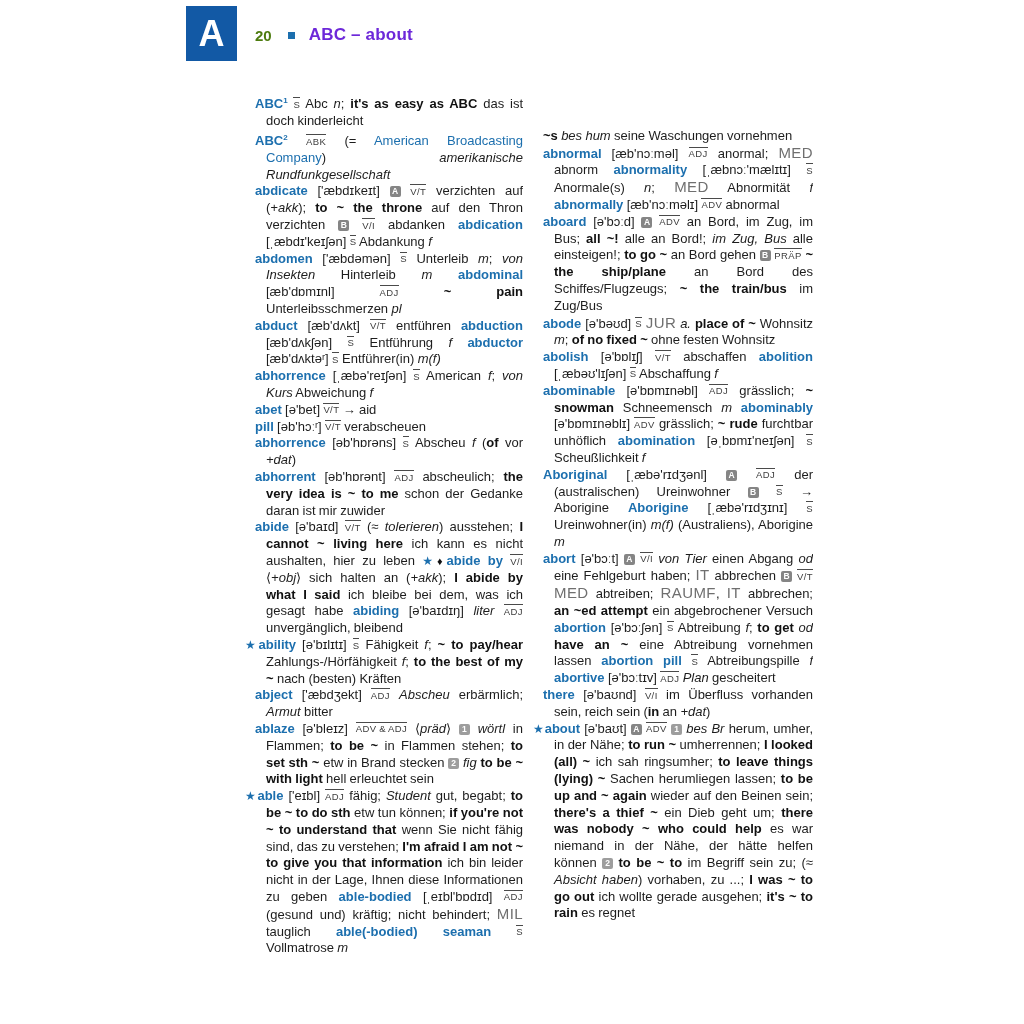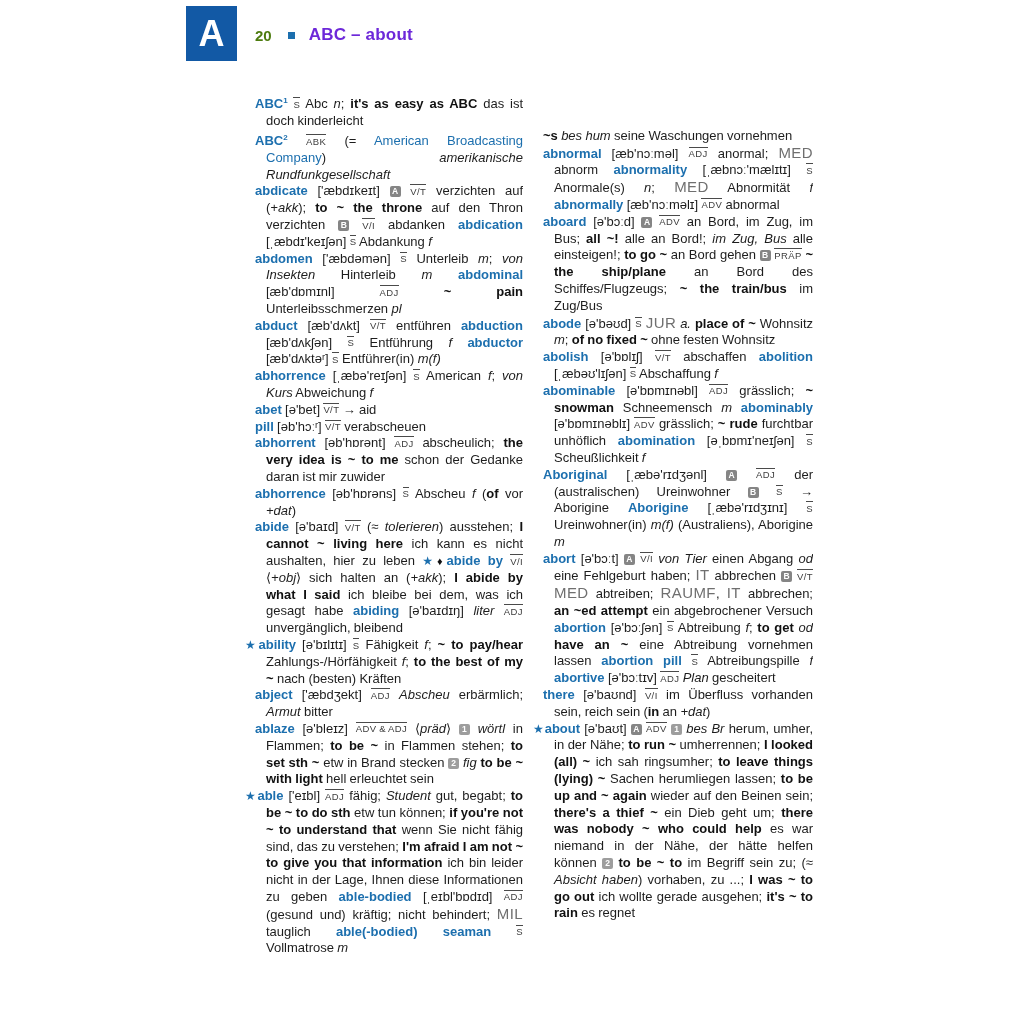--- a/index.html
+++ b/index.html
@@ -70,22 +70,22 @@
   <div class="columns">
     <div class="col col-left" id="col-left">
         <p class="entry"><span class="r-hw">ABC</span><span class="r-sup">1</span><span class="r-p"> </span><span class="r-lbl">S</span><span class="r-p"> Abc </span><span class="r-i">n</span><span class="r-p">; </span><span class="r-b">it's as easy as ABC</span><span class="r-p"> das ist doch kinderleicht</span></p>
         <p class="entry"><span class="r-hw">ABC</span><span class="r-sup">2</span><span class="r-p"> </span><span class="r-lbl">ABK</span><span class="r-p"> (= </span><span class="r-blue">American Broadcasting Company</span><span class="r-p">) </span><span class="r-i">amerikanische Rundfunkgesellschaft</span></p>
         <p class="entry"><span class="r-hw">abdicate</span><span class="r-p"> ['æbdɪkeɪt] </span><span class="r-mk">A</span><span class="r-p"> </span><span class="r-lbl">V/T</span><span class="r-p"> verzichten auf (</span><span class="r-i">+akk</span><span class="r-p">); </span><span class="r-b">to ~ the throne</span><span class="r-p"> auf den Thron verzichten </span><span class="r-mk">B</span><span class="r-p"> </span><span class="r-lbl">V/I</span><span class="r-p"> abdanken </span><span class="r-hw">abdication</span><span class="r-p"> [ˌæbdɪ'keɪʃən] </span><span class="r-lbl">S</span><span class="r-p"> Abdankung </span><span class="r-i">f</span></p>
         <p class="entry"><span class="r-hw">abdomen</span><span class="r-p"> ['æbdəmən] </span><span class="r-lbl">S</span><span class="r-p"> Unterleib </span><span class="r-i">m</span><span class="r-p">; </span><span class="r-i">von Insekten</span><span class="r-p"> Hinterleib </span><span class="r-i">m</span><span class="r-p"> </span><span class="r-hw">abdominal</span><span class="r-p"> [æb'dɒmɪnl] </span><span class="r-lbl">ADJ</span><span class="r-p"> </span><span class="r-b">~ pain</span><span class="r-p"> Unterleibsschmerzen </span><span class="r-i">pl</span></p>
         <p class="entry"><span class="r-hw">abduct</span><span class="r-p"> [æb'dʌkt] </span><span class="r-lbl">V/T</span><span class="r-p"> entführen </span><span class="r-hw">abduction</span><span class="r-p"> [æb'dʌkʃən] </span><span class="r-lbl">S</span><span class="r-p"> Entführung </span><span class="r-i">f</span><span class="r-p"> </span><span class="r-hw">abductor</span><span class="r-p"> [æb'dʌktəʳ] </span><span class="r-lbl">S</span><span class="r-p"> Entführer(in) </span><span class="r-i">m(f)</span></p>
         <p class="entry"><span class="r-hw">abhorrence</span><span class="r-p"> [ˌæbə'reɪʃən] </span><span class="r-lbl">S</span><span class="r-p"> American </span><span class="r-i">f</span><span class="r-p">; </span><span class="r-i">von Kurs</span><span class="r-p"> Abweichung </span><span class="r-i">f</span></p>
         <p class="entry"><span class="r-hw">abet</span><span class="r-p"> [ə'bet] </span><span class="r-lbl">V/T</span><span class="r-p"> → aid</span></p>
         <p class="entry"><span class="r-hw">pill</span><span class="r-p"> [əb'hɔːʳ] </span><span class="r-lbl">V/T</span><span class="r-p"> verabscheuen</span></p>
+        <p class="entry"><span class="r-hw">abhorrence</span><span class="r-p"> [əb'hɒrəns] </span><span class="r-lbl">S</span><span class="r-p"> Abscheu </span><span class="r-i">f</span><span class="r-p"> (</span><span class="r-b">of</span><span class="r-p"> vor </span><span class="r-i">+dat</span><span class="r-p">)</span></p>
         <p class="entry"><span class="r-hw">abhorrent</span><span class="r-p"> [əb'hɒrənt] </span><span class="r-lbl">ADJ</span><span class="r-p"> abscheulich; </span><span class="r-b">the very idea is ~ to me</span><span class="r-p"> schon der Gedanke daran ist mir zuwider</span></p>
-        <p class="entry"><span class="r-hw">abhorrence</span><span class="r-p"> [əb'hɒrəns] </span><span class="r-lbl">S</span><span class="r-p"> Abscheu </span><span class="r-i">f</span><span class="r-p"> (</span><span class="r-b">of</span><span class="r-p"> vor </span><span class="r-i">+dat</span><span class="r-p">)</span></p>
         <p class="entry"><span class="r-hw">abide</span><span class="r-p"> [ə'baɪd] </span><span class="r-lbl">V/T</span><span class="r-p"> (≈ </span><span class="r-i">tolerieren</span><span class="r-p">) ausstehen; </span><span class="r-b">I cannot ~ living here</span><span class="r-p"> ich kann es nicht aushalten, hier zu leben </span><span class="r-star">★</span><span class="r-dia">♦</span><span class="r-hw">abide by</span><span class="r-p"> </span><span class="r-lbl">V/I</span><span class="r-p"> ⟨</span><span class="r-i">+obj</span><span class="r-p">⟩ sich halten an (</span><span class="r-i">+akk</span><span class="r-p">); </span><span class="r-b">I abide by what I said</span><span class="r-p"> ich bleibe bei dem, was ich gesagt habe </span><span class="r-hw">abiding</span><span class="r-p"> [ə'baɪdɪŋ] </span><span class="r-i">liter</span><span class="r-p"> </span><span class="r-lbl">ADJ</span><span class="r-p"> unvergänglich, bleibend</span></p>
         <p class="entry starred"><span class="r-star">★</span><span class="r-hw">ability</span><span class="r-p"> [ə'bɪlɪtɪ] </span><span class="r-lbl">S</span><span class="r-p"> Fähigkeit </span><span class="r-i">f</span><span class="r-p">; </span><span class="r-b">~ to pay/hear</span><span class="r-p"> Zahlungs-/Hörfähigkeit </span><span class="r-i">f</span><span class="r-p">; </span><span class="r-b">to the best of my ~</span><span class="r-p"> nach (besten) Kräften</span></p>
         <p class="entry"><span class="r-hw">abject</span><span class="r-p"> ['æbdʒekt] </span><span class="r-lbl">ADJ</span><span class="r-p"> </span><span class="r-i">Abscheu</span><span class="r-p"> erbärmlich; </span><span class="r-i">Armut</span><span class="r-p"> bitter</span></p>
         <p class="entry"><span class="r-hw">ablaze</span><span class="r-p"> [ə'bleɪz] </span><span class="r-lbl">ADV &amp; ADJ</span><span class="r-p"> ⟨</span><span class="r-i">präd</span><span class="r-p">⟩ </span><span class="r-num">1</span><span class="r-p"> </span><span class="r-i">wörtl</span><span class="r-p"> in Flammen; </span><span class="r-b">to be ~</span><span class="r-p"> in Flammen stehen; </span><span class="r-b">to set sth ~</span><span class="r-p"> etw in Brand stecken </span><span class="r-num">2</span><span class="r-p"> </span><span class="r-i">fig</span><span class="r-p"> </span><span class="r-b">to be ~ with light</span><span class="r-p"> hell erleuchtet sein</span></p>
         <p class="entry starred"><span class="r-star">★</span><span class="r-hw">able</span><span class="r-p"> ['eɪbl] </span><span class="r-lbl">ADJ</span><span class="r-p"> fähig; </span><span class="r-i">Student</span><span class="r-p"> gut, begabt; </span><span class="r-b">to be ~ to do sth</span><span class="r-p"> etw tun können; </span><span class="r-b">if you're not ~ to understand that</span><span class="r-p"> wenn Sie nicht fähig sind, das zu verstehen; </span><span class="r-b">I'm afraid I am not ~ to give you that information</span><span class="r-p"> ich bin leider nicht in der Lage, Ihnen diese Informationen zu geben </span><span class="r-hw">able-bodied</span><span class="r-p"> [ˌeɪbl'bɒdɪd] </span><span class="r-lbl">ADJ</span><span class="r-p"> (gesund und) kräftig; nicht behindert; </span><span class="r-fld">MIL</span><span class="r-p"> tauglich </span><span class="r-hw">able(-bodied) seaman</span><span class="r-p"> </span><span class="r-lbl">S</span><span class="r-p"> Vollmatrose </span><span class="r-i">m</span></p>
       </div>
     <div class="col col-right" id="col-right">
         <p class="entry"><span class="r-b">~s</span><span class="r-p"> </span><span class="r-i">bes hum</span><span class="r-p"> seine Waschungen vornehmen</span></p>
         <p class="entry"><span class="r-hw">abnormal</span><span class="r-p"> [æb'nɔːməl] </span><span class="r-lbl">ADJ</span><span class="r-p"> anormal; </span><span class="r-fld">MED</span><span class="r-p"> abnorm </span><span class="r-hw">abnormality</span><span class="r-p"> [ˌæbnɔː'mælɪtɪ] </span><span class="r-lbl">S</span><span class="r-p"> Anormale(s) </span><span class="r-i">n</span><span class="r-p">; </span><span class="r-fld">MED</span><span class="r-p"> Abnormität </span><span class="r-i">f</span><span class="r-p"> </span><span class="r-hw">abnormally</span><span class="r-p"> [æb'nɔːməlɪ] </span><span class="r-lbl">ADV</span><span class="r-p"> abnormal</span></p>
         <p class="entry"><span class="r-hw">aboard</span><span class="r-p"> [ə'bɔːd] </span><span class="r-mk">A</span><span class="r-p"> </span><span class="r-lbl">ADV</span><span class="r-p"> an Bord, im Zug, im Bus; </span><span class="r-b">all ~!</span><span class="r-p"> alle an Bord!; </span><span class="r-i">im Zug, Bus</span><span class="r-p"> alle einsteigen!; </span><span class="r-b">to go ~</span><span class="r-p"> an Bord gehen </span><span class="r-mk">B</span><span class="r-p"> </span><span class="r-lbl">PRÄP</span><span class="r-p"> </span><span class="r-b">~ the ship/plane</span><span class="r-p"> an Bord des Schiffes/Flugzeugs; </span><span class="r-b">~ the train/bus</span><span class="r-p"> im Zug/Bus</span></p>

